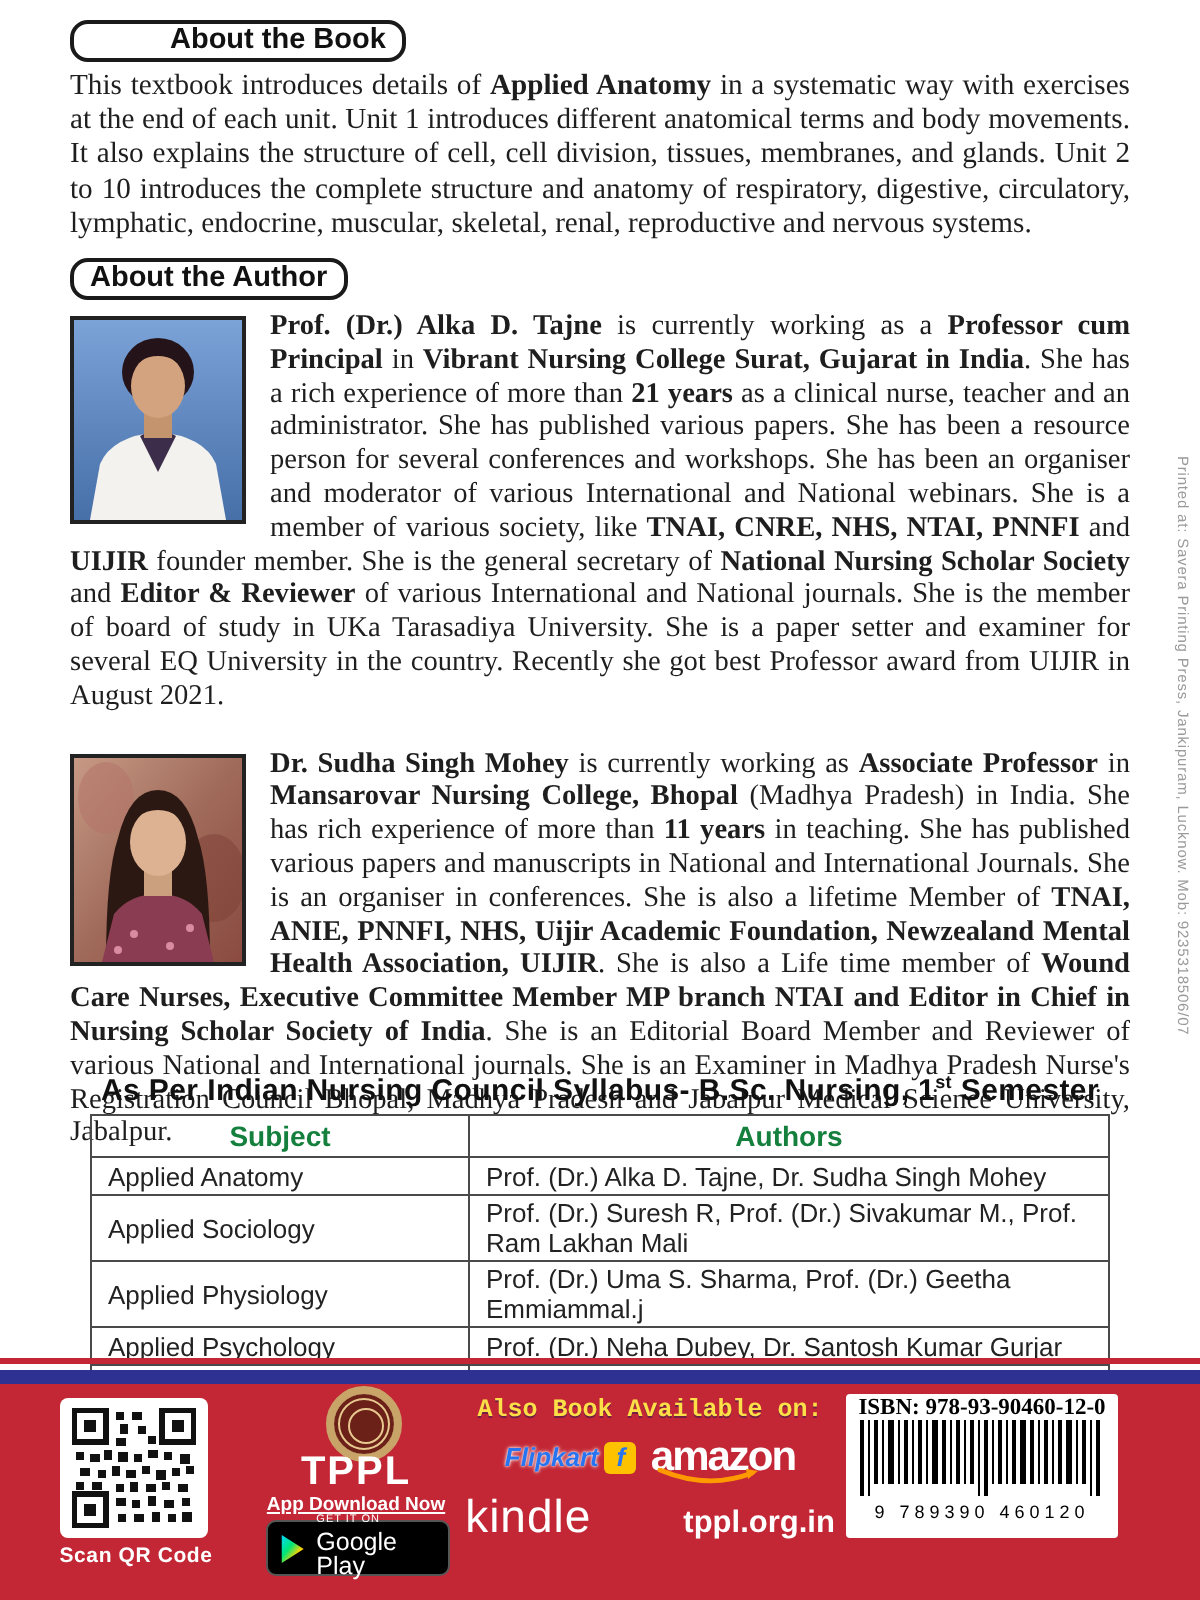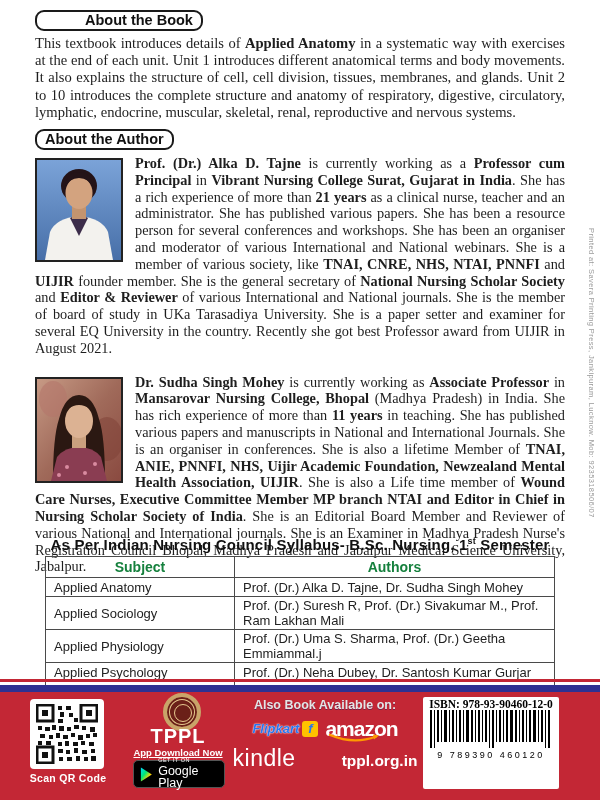--- a/index.html
+++ b/index.html
@@ -52,37 +52,37 @@
   .tppl-tag{position:absolute;left:128px;top:55px;width:100px;text-align:center;
         font-weight:bold;font-size:9.5px;text-decoration:underline;}
   .gp-badge{position:absolute;left:133px;top:68px;width:92px;height:28px;background:#000;
         border-radius:5px;border:1px solid #555;display:flex;align-items:center;padding:0 6px;box-sizing:border-box;}
   .gp-text{margin-left:5px;line-height:1;}
   .gp-small{font-size:5.5px;letter-spacing:0.5px;display:block;}
   .gp-large{font-size:12.5px;display:block;margin-top:1px;font-weight:500;}
 
   
   .stores{position:absolute;left:237px;top:6px;width:176px;text-align:center;}
-  .stores-heading{font-weight:bold;font-size:12.5px;color:#e5e5e5;
-        text-shadow:0 1px 0 rgba(20,20,90,.45);white-space:nowrap;}
+  .stores-heading{font-weight:bold;font-size:12.5px;color:#fde047;
+        text-shadow:0 1px 0 rgba(20,20,90,.45);white-space:nowrap;font-family:Liberation Mono, monospace;}
   .store-row1{margin-top:6px;display:flex;align-items:center;justify-content:center;gap:7px;}
   .flipkart{display:flex;align-items:center;gap:3px;}
   .flipkart-text{font-style:italic;font-weight:bold;font-size:13px;color:#2874f0;
         text-shadow:0 0 2px #fff,0 0 1px #fff;}
   .flipkart-sq{width:16px;height:16px;background:#ffc200;border-radius:3px;color:#2874f0;
         font-weight:bold;font-style:italic;font-size:13px;line-height:16px;text-align:center;}
   .amazon{position:relative;font-weight:bold;font-size:21px;letter-spacing:-1px;line-height:1;}
   .amazon svg{position:absolute;left:3px;bottom:-5px;}
   .store-row2{margin-top:8px;display:flex;align-items:baseline;justify-content:center;gap:12px;}
   .kindle{font-size:23px;line-height:1;letter-spacing:0.5px;}
   .tppl-site{font-weight:bold;font-size:15.5px;margin-left:34px;}
   .qp-site{margin-top:7px;font-size:12.5px;letter-spacing:0.2px;white-space:nowrap;}
 
   
-  .isbn-box{position:absolute;left:423px;top:5px;width:136px;height:92px;background:#fff;
+  .isbn-box{position:absolute;left:423px;top:5px;width:136px;height:72px;background:#fff;
         color:#000;border-radius:2px;text-align:center;}
   .isbn-label{font-family:"Liberation Serif",serif;font-weight:bold;font-size:11.5px;
         margin-top:1px;white-space:nowrap;}
   .isbn-digits{font-size:9px;letter-spacing:2.5px;margin-top:-2px;white-space:nowrap;}
 
   .printer-note{position:absolute;right:4px;top:228px;writing-mode:vertical-rl;
         font-family:"Liberation Sans",sans-serif;font-size:7.5px;color:#9a9a9a;
         letter-spacing:0.4px;}
 </style>
 </head>

